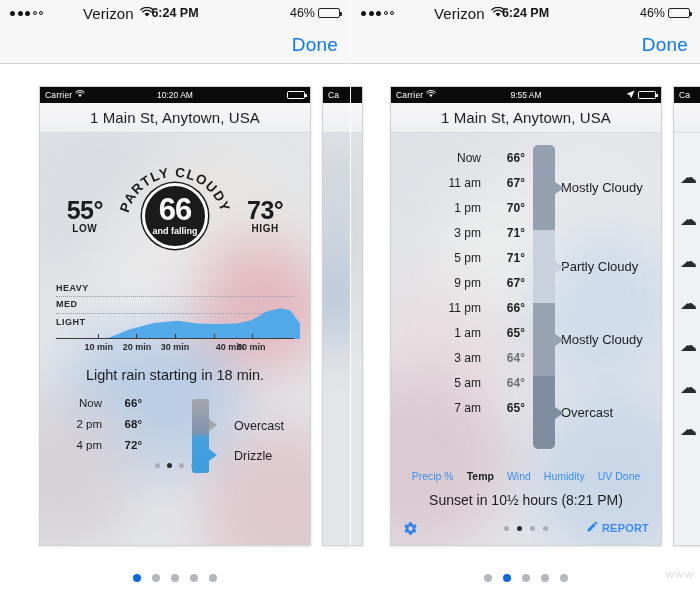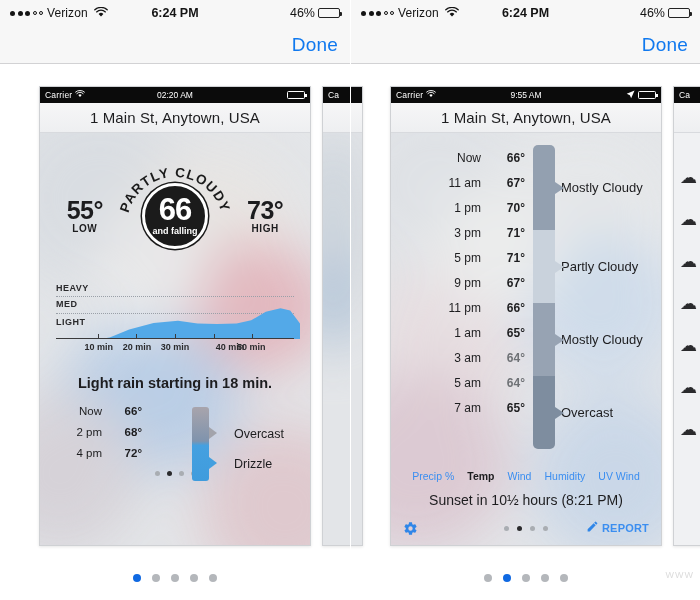--- a/index.html
+++ b/index.html
@@ -25,21 +25,21 @@
     background: #f7f7f7;
     display: flex; align-items: center;
     padding: 0 10px;
     font-size: 13px; color: #141414;
     position: relative;
   }
   .sb-left { display: flex; align-items: center; gap: 4px; }
   .sb-dots { display: flex; align-items: center; gap: 2.5px; }
   .sb-dot { width: 5px; height: 5px; border-radius: 50%; background: #141414; }
   .sb-dot.hollow { background: transparent; border: 1px solid #141414; width: 4px; height: 4px;}
-  .sb-carrier { font-size: 12px; letter-spacing: .1px; }
+  .sb-carrier { font-size: 15px; letter-spacing: .1px; margin-left: 36px; }
   .wifi-ico { display: inline-block; margin-left: 2px; }
   .sb-time {
     position: absolute; left: 0; right: 0; text-align: center;
     font-size: 12.5px; font-weight: bold; pointer-events: none;
   }
   .sb-right { margin-left: auto; display: flex; align-items: center; gap: 3px; font-size: 12.5px; }
   .batt {
     width: 22px; height: 10px; border: 1px solid #222; border-radius: 2px;
     position: relative; padding: 1px;
   }
@@ -162,21 +162,21 @@
   .axis {
     position: absolute; left: 2px; right: 2px; bottom: 16px;
     border-top: 1.5px solid #3a3a3c;
   }
   .ticks {
     position: absolute; left: 2px; right: 2px; bottom: 0; height: 16px;
   }
   .tick { position: absolute; transform: translateX(-50%); font-size: 9px; font-weight: bold; color: #2a2a2c; top: 3px; }
   .tickmark { position: absolute; width: 1px; height: 5px; background: #3a3a3c; bottom: 16px; }
   .rain-note {
-    text-align: center; font-size: 14.5px; color: #1d1d1f; margin-top: 20px; font-weight: bold;
+    text-align: center; font-size: 14.5px; color: #1d1d1f; margin-top: 12px;
   }
 
   
   .mini-hours { margin-top: 14px; position: relative; padding: 0 16px; }
   .mh-grid { display: grid; grid-template-columns: 46px 40px 22px 1fr; row-gap: 9px; align-items: center; }
   .mh-time { font-size: 11.5px; color: #1d1d1f; text-align: right; }
   .mh-temp { font-size: 11.5px; font-weight: bold; color: #1d1d1f; text-align: right; }
 
   .condbar {
     position: absolute; width: 17px; border-radius: 3px; overflow: hidden;
@@ -293,21 +293,21 @@
 
         <div class="p-status">
           <span class="p-carrier">Carrier</span>
           <span style="margin-left:3px">
             <svg width="10" height="8" viewBox="0 0 14 11">
                 <path d="M7 9.6L4.6 6.9a3.6 3.6 0 0 1 4.8 0L7 9.6z" fill="#fff"></path>
                 <path d="M2.6 4.9a6.6 6.6 0 0 1 8.8 0" stroke="#fff" stroke-width="1.3" fill="none" stroke-linecap="round"></path>
                 <path d="M0.8 2.8a9.2 9.2 0 0 1 12.4 0" stroke="#fff" stroke-width="1.3" fill="none" stroke-linecap="round"></path>
               </svg>
           </span>
-          <span class="p-time">02:20 AM</span>
+          <span class="p-time">10:20 AM</span>
           <span class="p-right">
             <span class="p-batt"><span class="p-batt-fill" style="width:100%"></span></span>
           </span>
         </div>
 
         <div class="p-title">1 Main St, Anytown, USA</div>
 
         <div class="p-body">
           <div class="blurbg">
             <i style="left:0px;top:10px;width:200px;height:190px;background:#d9dde2"></i>
@@ -573,21 +573,21 @@
                   <div class="cond-label" style="top: 271.52px;">Overcast</div>
                   <div class="arrow" style="left: 164px; top: 273.52px; border-left: 9px solid rgb(126, 141, 159);"></div>
                 </div>
             </div>
 
             <div class="metrics" id="metrics">
                 <span class="metric">Precip %</span>
                 <span class="metric active">Temp</span>
                 <span class="metric">Wind</span>
                 <span class="metric">Humidity</span>
-                <span class="metric">UV Wind</span>
+                <span class="metric">UV Done</span>
               </div>
 
             <div class="sunset">Sunset in 10½ hours (8:21 PM)</div>
 
             <div class="p-footer">
               <span class="gear">
                 <svg width="15" height="15" viewBox="0 0 24 24" fill="#2f86e8">
                   <path d="M19.4 13a7.8 7.8 0 0 0 0-2l2.1-1.6a.5.5 0 0 0 .1-.6l-2-3.5a.5.5 0 0 0-.6-.2l-2.5 1a7.6 7.6 0 0 0-1.7-1L14.5 2.4a.5.5 0 0 0-.5-.4h-4a.5.5 0 0 0-.5.4L9.2 5.1a7.6 7.6 0 0 0-1.7 1l-2.5-1a.5.5 0 0 0-.6.2l-2 3.5a.5.5 0 0 0 .1.6L4.6 11a7.8 7.8 0 0 0 0 2l-2.1 1.6a.5.5 0 0 0-.1.6l2 3.5a.5.5 0 0 0 .6.2l2.5-1a7.6 7.6 0 0 0 1.7 1l.3 2.7a.5.5 0 0 0 .5.4h4a.5.5 0 0 0 .5-.4l.3-2.7a7.6 7.6 0 0 0 1.7-1l2.5 1a.5.5 0 0 0 .6-.2l2-3.5a.5.5 0 0 0-.1-.6L19.4 13zM12 15.5A3.5 3.5 0 1 1 15.5 12 3.5 3.5 0 0 1 12 15.5z"></path>
                 </svg>
               </span>

